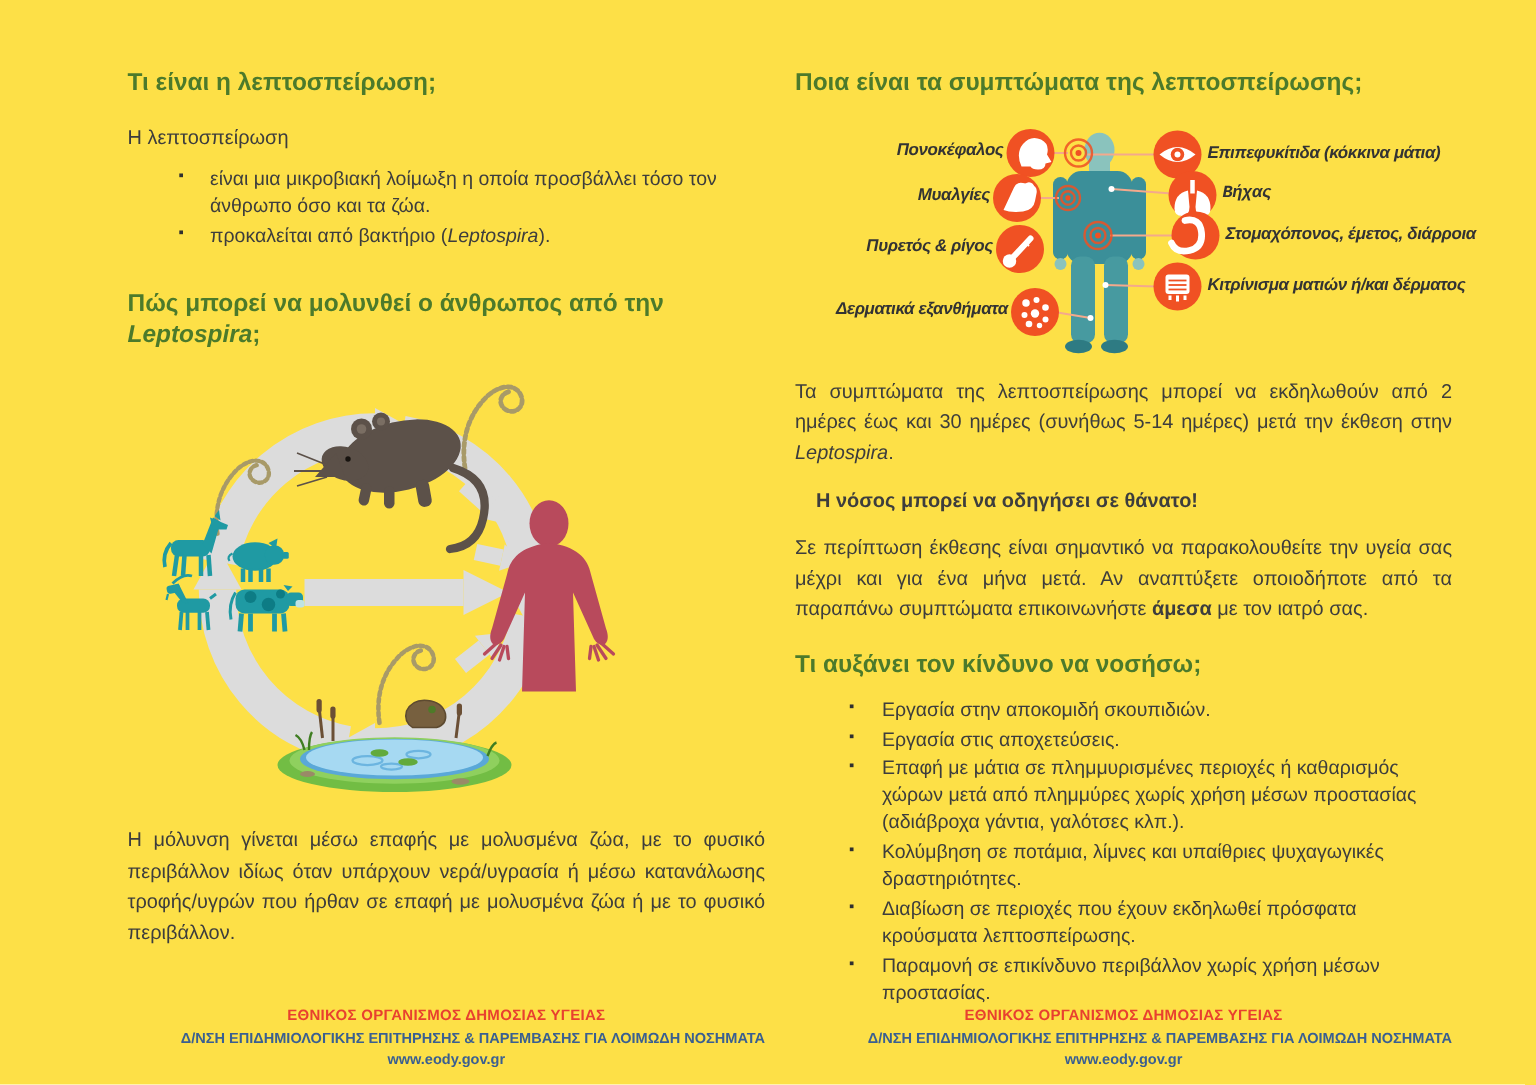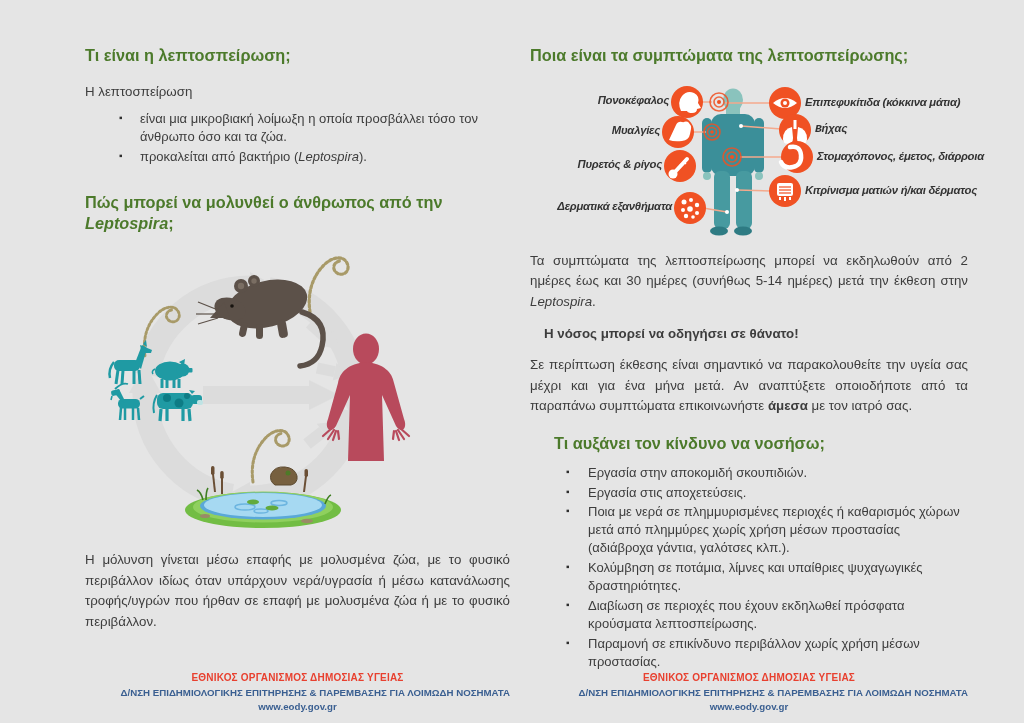--- a/index.html
+++ b/index.html
@@ -1,34 +1,34 @@
 <!DOCTYPE html>
 <html><head>
 <meta charset="utf-8">
 <style>
   html,body { margin:0; padding:0; background:#ffffff; }
-  .page { position:relative; width:1024px; height:723px; background:#e5e5e5;
+  .page { position:relative; width:1024px; height:723px; background:#fde047;
           font-family:"Liberation Sans","DejaVu Sans",sans-serif; color:#3d3d3d; overflow:hidden; }
   .col { position:absolute; top:45px; }
   .col-left  { left:85px;  width:425px; }
   .col-right { left:530px; width:438px; }
 
   .gh { margin:0; font-size:16.3px; font-weight:bold; color:#4c7a2b; line-height:1.32; }
   .gh .it { font-style:italic; }
 
   .intro { margin:16px 0 0; font-size:13.3px; line-height:1.4; }
 
   ul.dots { list-style:none; margin:9px 0 0; padding:0; }
   ul.dots li { position:relative; padding-left:55px; font-size:13px; line-height:1.38; margin:0 0 2px; }
   ul.dots li::before { content:"▪"; position:absolute; left:34px; top:1px; font-size:10px; color:#2f2f2f; }
   ul.risk li { padding-left:58px; }
   ul.risk li::before { left:36px; }
 
   .h-how  { margin-top:26px; }
-  .h-risk { margin-top:16px;margin-left:24px; }
+  .h-risk { margin-top:16px; }
 
   .cycle-wrap { position:relative; margin-top:13px; width:420px; height:300px; }
 
   .trans-p { margin:2px 0 0; font-size:13.3px; line-height:1.55; text-align:justify; }
   .incub   { margin:7px 0 0;  font-size:13.3px; line-height:1.55; text-align:justify; }
   .death   { margin:12px 0 0; font-size:13.3px; font-weight:bold; line-height:1.5;padding-left:14px; }
   .monitor { margin:11px 0 0; font-size:13.3px; line-height:1.55; text-align:justify; }
   .monitor b { font-weight:bold; }
   .it { font-style:italic; }
 
@@ -357,21 +357,21 @@
 
     <p class="death">Η νόσος μπορεί να οδηγήσει σε θάνατο!</p>
 
     <p class="monitor"><span>Σε περίπτωση έκθεσης είναι σημαντικό να παρακολουθείτε την υγεία σας μέχρι και για ένα μήνα μετά. Αν αναπτύξετε οποιοδήποτε από τα παραπάνω συμπτώματα επικοινωνήστε </span><b>άμεσα</b><span> με τον ιατρό σας.</span></p>
 
     <h2 class="gh h-risk">Τι αυξάνει τον κίνδυνο να νοσήσω;</h2>
 
     <ul class="dots risk">
       <li>Εργασία στην αποκομιδή σκουπιδιών.</li>
       <li>Εργασία στις αποχετεύσεις.</li>
-      <li>Ποια με νερά σε πλημμυρισμένες περιοχές ή καθαρισμός χώρων μετά από πλημμύρες χωρίς χρήση μέσων προστασίας (αδιάβροχα γάντια, γαλότσες κλπ.).</li>
+      <li>Επαφή με μάτια σε πλημμυρισμένες περιοχές ή καθαρισμός χώρων μετά από πλημμύρες χωρίς χρήση μέσων προστασίας (αδιάβροχα γάντια, γαλότσες κλπ.).</li>
       <li>Κολύμβηση σε ποτάμια, λίμνες και υπαίθριες ψυχαγωγικές δραστηριότητες.</li>
       <li>Διαβίωση σε περιοχές που έχουν εκδηλωθεί πρόσφατα κρούσματα λεπτοσπείρωσης.</li>
       <li>Παραμονή σε επικίνδυνο περιβάλλον χωρίς χρήση μέσων προστασίας.</li>
     </ul>
   </div>
 
   <div class="footer footer-left">
     <div class="f-org">ΕΘΝΙΚΟΣ ΟΡΓΑΝΙΣΜΟΣ ΔΗΜΟΣΙΑΣ ΥΓΕΙΑΣ</div>
     <div class="f-dept">Δ/ΝΣΗ ΕΠΙΔΗΜΙΟΛΟΓΙΚΗΣ ΕΠΙΤΗΡΗΣΗΣ &amp; ΠΑΡΕΜΒΑΣΗΣ ΓΙΑ ΛΟΙΜΩΔΗ ΝΟΣΗΜΑΤΑ</div>
     <div class="f-url">www.eody.gov.gr</div>

